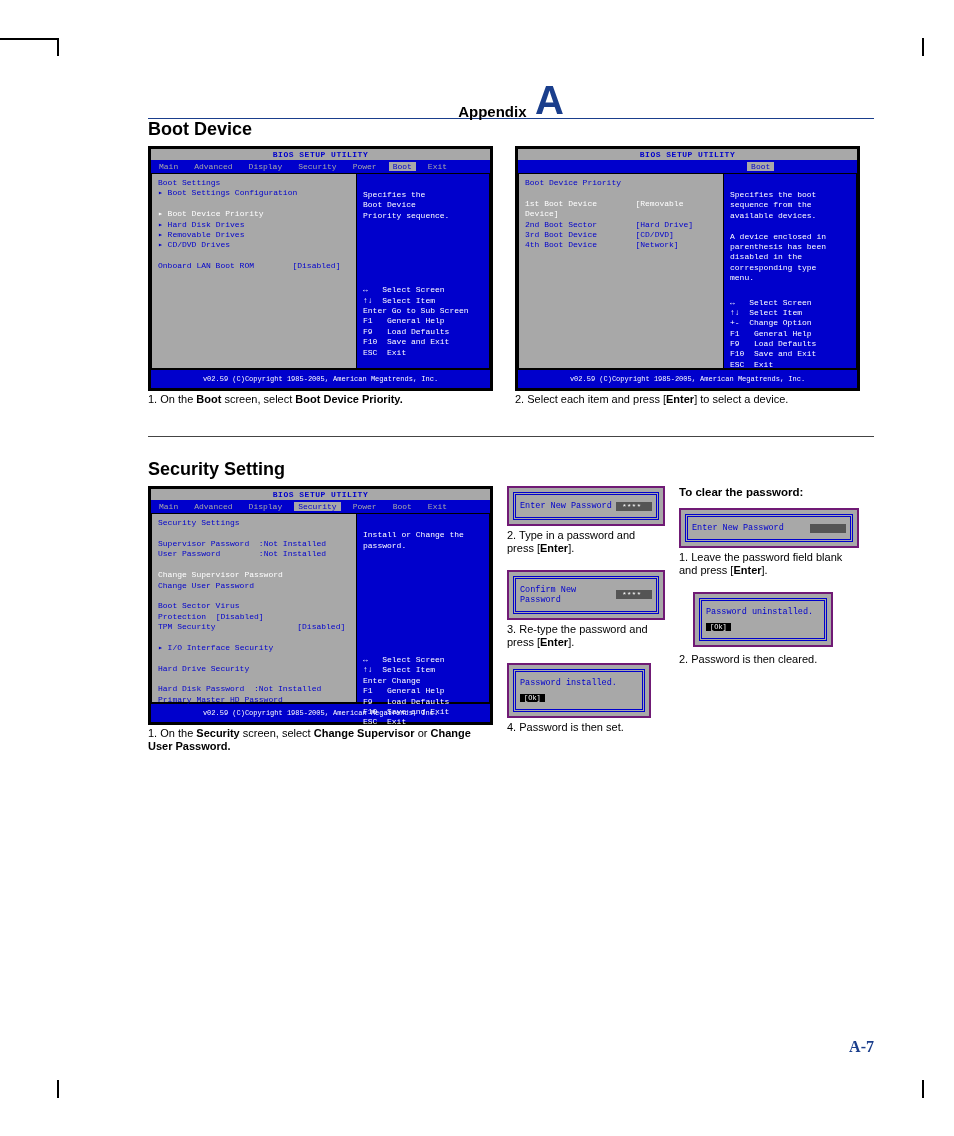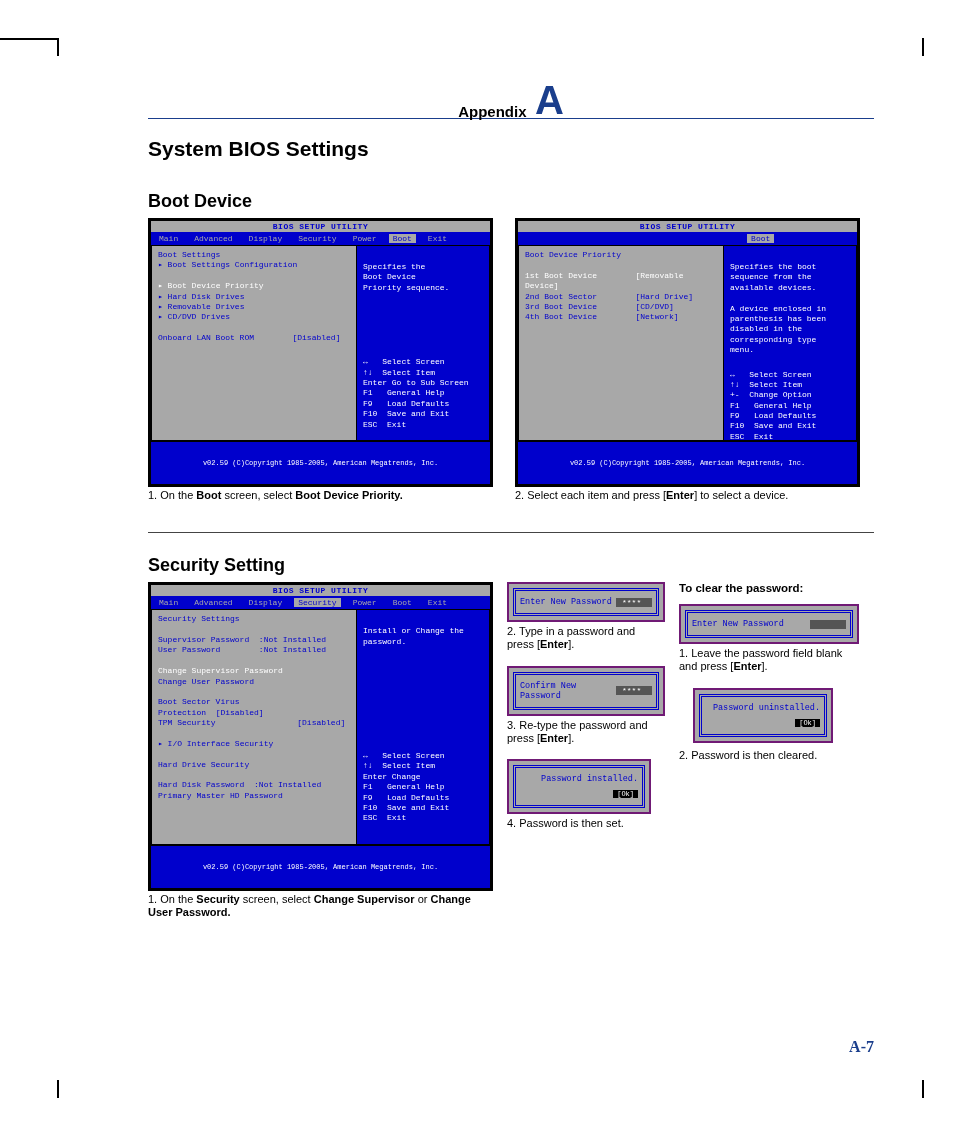--- a/index.html
+++ b/index.html
@@ -17,35 +17,35 @@
   .section-title { font-size: 21px; font-weight: bold; margin-top: 18px; margin-bottom: 30px; }
   .subsection-title { font-size: 18px; font-weight: bold; margin-bottom: 6px; }
   .bios-row { display: flex; gap: 22px; margin-bottom: 4px; }
   .bios-col { width: 345px; }
   .bios-frame { border: 3px solid #000; background: #000; }
   .bios-title { background: #a8a8a8; color: #0000cc; font-family: 'Courier New', monospace; font-size: 8px; font-weight: bold; text-align: center; padding: 1px 0; letter-spacing: 0.5px; }
   .bios-menu { background: #0000cc; color: #a8a8a8; font-family: 'Courier New', monospace; font-size: 8px; display: flex; padding: 2px 4px; gap: 8px; }
   .bios-menu span { padding: 0 4px; }
   .bios-menu .sel { background: #a8a8a8; color: #0000cc; }
   .bios-body { display: flex; background: #0000cc; height: 196px; }
-  .bios-body-tall { height: 236px; }
+  .bios-body-tall { height: 190px; }
   .bios-left { flex: 1.6; background: #a8a8a8; border: 1px solid #000; color: #0000cc; font-family: 'Courier New', monospace; font-size: 8px; padding: 4px 6px; line-height: 1.3; }
   .bios-left .wht { color: #fff; }
   .bios-right { flex: 1; background: #0000cc; color: #fff; font-family: 'Courier New', monospace; font-size: 8px; padding: 16px 6px; line-height: 1.3; border: 1px solid #000; border-left: none; }
-  .bios-footer { background: #0000cc; color: #fff; font-family: 'Courier New', monospace; font-size: 7px; text-align: center; padding: 17px 0; border-top: 1px solid #000; }
+  .bios-footer { background: #0000cc; color: #fff; font-family: 'Courier New', monospace; font-size: 7px; text-align: center; padding: 5px 0; border-top: 1px solid #000; }
   .caption { font-size: 11px; line-height: 1.2; margin-top: 2px; }
   .caption b { font-weight: bold; }
   .divider { border: none; border-top: 1px solid #444; margin: 30px 0 22px 0; }
   .sec-row { display: flex; gap: 14px; align-items: flex-start; }
   .sec-col1 { width: 345px; }
   .sec-col2 { width: 158px; }
   .sec-col3 { width: 180px; }
   .dlg-frame { border: 2px solid #701a75; background: #a8a8a8; padding: 0; margin-bottom: 3px; }
   .dlg-inner { border: 3px double #0000cc; margin: 4px; padding: 6px 4px; font-family: 'Courier New', monospace; font-size: 8.5px; color: #0000cc; text-align: left; }
-  .dlg-inner-center { text-align: right; }
+  .dlg-inner-center { text-align: left; }
   .dlg-row { display: flex; align-items: center; justify-content: space-between; }
   .dlg-field { background: #555; color: #fff; padding: 0 6px; font-size: 8px; min-width: 36px; display: inline-block; text-align: left; }
   .dlg-ok { background: #000; color: #fff; font-size: 7px; padding: 0 4px; display: inline-block; margin-top: 6px; }
   .step-text { font-size: 11px; line-height: 1.2; margin-bottom: 14px; }
   .clear-hdr { font-size: 11.5px; font-weight: bold; margin-bottom: 10px; }
   .page-num { position: absolute; bottom: 80px; right: 80px; font-size: 16px; font-weight: bold; color: #1a3e8c; font-family: Liberation Serif, serif; }
 </style>
 </head>
 <body>
 
@@ -56,21 +56,20 @@
 <div class="crop-br"></div>
 
 <div class="content">
 
   <div class="header-row">
     <span class="appendix-label">Appendix</span>
     <span class="appendix-letter">A</span>
   </div>
   <div class="header-rule"></div>
 
-  <h1 class="section-title">System BIOS Settings</h1>
 
   <h2 class="subsection-title">Boot Device</h2>
 
   <div class="bios-row">
 
     <div class="bios-col">
       <div class="bios-frame">
         <div class="bios-title">BIOS SETUP UTILITY</div>
         <div class="bios-menu">
           <span>Main</span>

